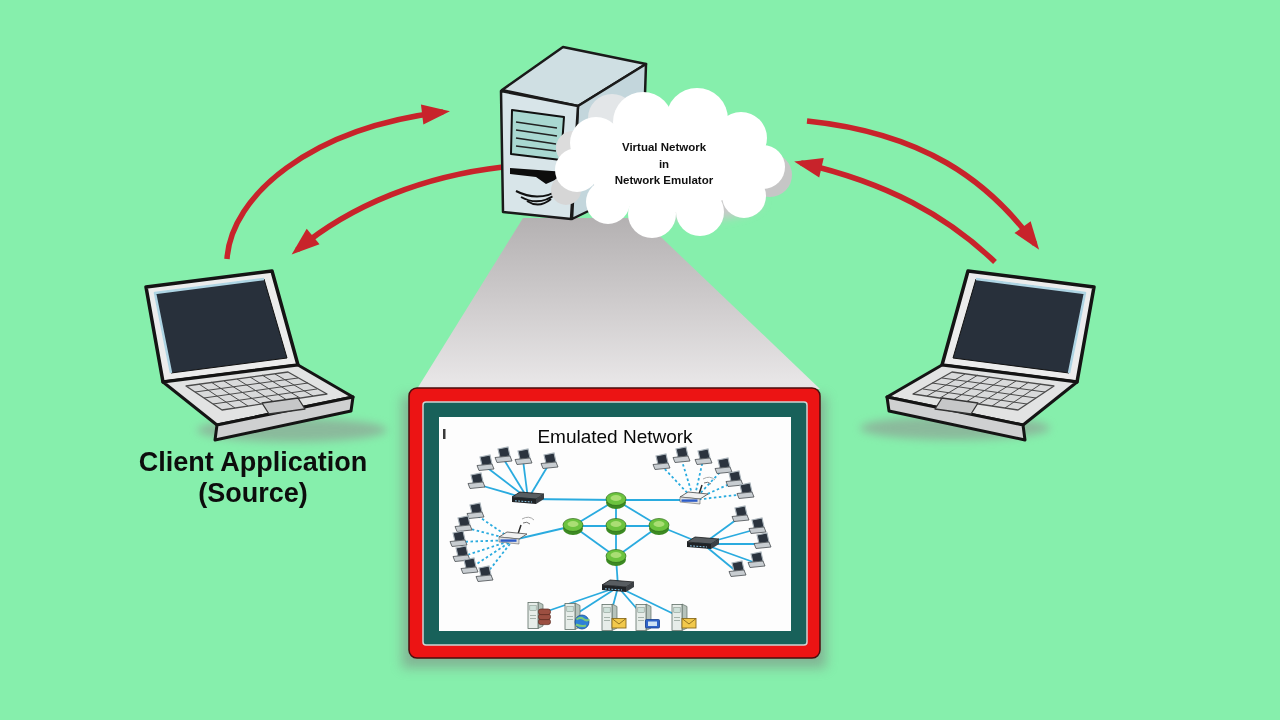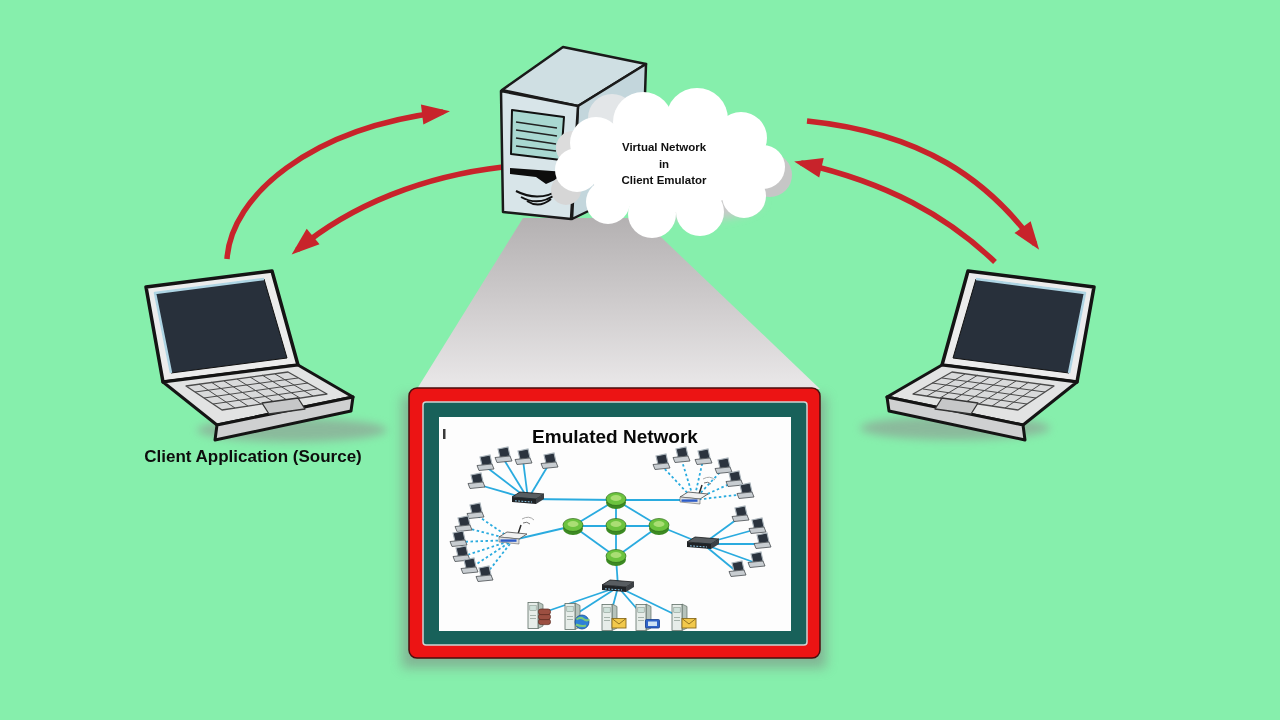--- a/index.html
+++ b/index.html
@@ -3,22 +3,22 @@
 <meta charset="utf-8">
 <style>
   html,body{margin:0;padding:0;background:#ffffff;}
   #stage{position:relative;width:1280px;height:720px;background:#86efac;overflow:hidden;
          font-family:"Liberation Sans",sans-serif;padding-left:20px;}
   #art{position:absolute;left:0;top:0;}
   .overlay{position:absolute;text-align:center;}
   .cloud-label{left:586px;top:139px;width:156px;font-size:11.5px;font-weight:bold;
                line-height:16.5px;color:#101010;}
   .impair{left:512px;width:210px;font-size:26px;font-weight:bold;color:#9d5e6a;}
-  .client-label{top:447px;font-size:17px;font-weight:bold;color:#0d0d0d;}
-  .emu-title{left:495px;top:426px;width:240px;font-size:19px;font-weight:bold;color:#090909;text-align:center;}
+  .client-label{top:447px;font-size:27px;font-weight:bold;color:#0d0d0d;}
+  .emu-title{left:495px;top:426px;width:240px;font-size:19px;font-weight:normal;color:#090909;text-align:center;}
 </style>
 </head>
 <body>
 
 <div id="stage">
 
 <svg id="art" width="1280" height="720" viewBox="0 0 1280 720">
   <defs>
     <linearGradient id="beamGrad" x1="0" y1="0" x2="0" y2="1">
       <stop offset="0" stop-color="#b4b1b2"></stop>
@@ -374,21 +374,21 @@
           <line x1="-6" y1="3.5" x2="0" y2="3.5" stroke="#8a9a91" stroke-width="0.7"></line>
           <rect x="2" y="1.5" width="14" height="9.5" fill="#f2c94c" stroke="#8a6a1c" stroke-width="0.9"></rect>
           <path d="M 2,1.5 l 7,5.5 l 7,-5.5" fill="none" stroke="#8a6a1c" stroke-width="0.9"></path>
         </g>
       </g>
 </svg>
 
 <div class="overlay cloud-label">
   <div>Virtual Network</div>
   <div>in</div>
-  <div>Client Emulator</div>
+  <div>Network Emulator</div>
 </div>
 
 
 <div class="overlay client-label" style="left:122px;width:262px">Client Application (Source)</div>
 
 <div class="overlay emu-title">Emulated Network</div>
 
 </div>
 
 </body></html>

